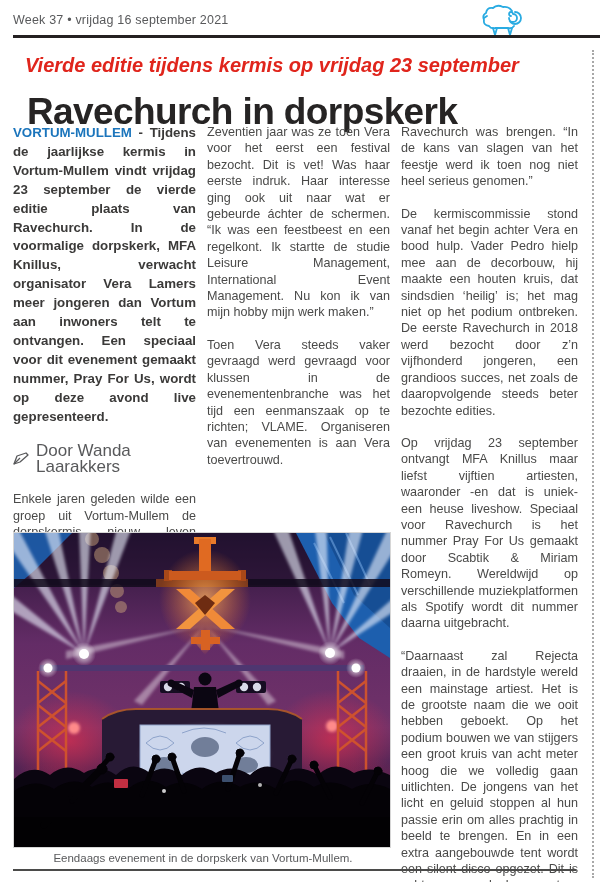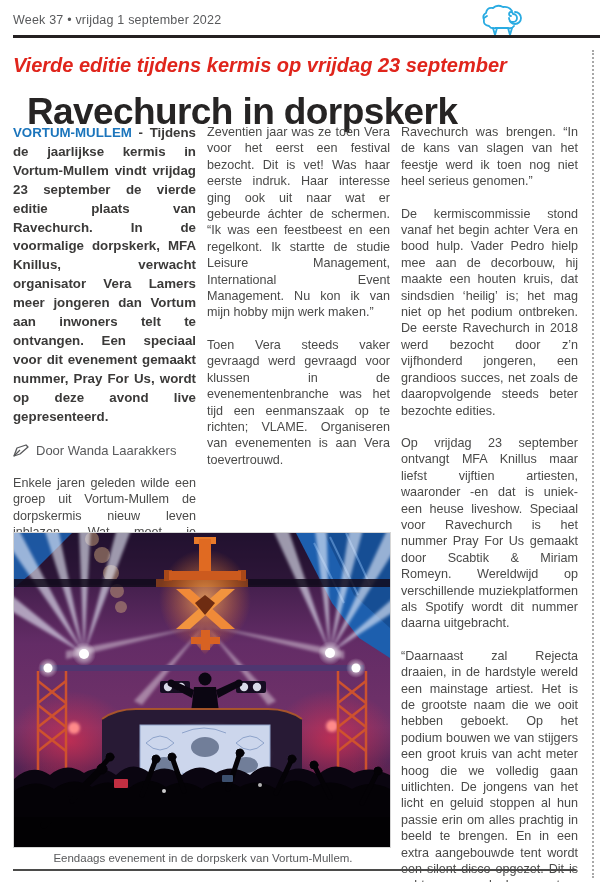--- a/index.html
+++ b/index.html
@@ -3,53 +3,53 @@
 <meta charset="utf-8">
 <style>
   html,body{margin:0;padding:0;background:#ffffff;}
   .page{position:relative;width:600px;height:882px;background:#ffffff;overflow:hidden;
         font-family:"Liberation Sans",sans-serif;-webkit-font-smoothing:antialiased;}
 
   .issue-line{position:absolute;left:13px;top:13px;font-size:12.5px;color:var(--muted-gray,#58595b);letter-spacing:.2px;}
   .header-rule{position:absolute;left:13px;top:35px;width:587px;height:2.5px;background:#242021;}
   .ram-logo{position:absolute;left:482px;top:4px;width:44px;height:32px;}
 
-  .kicker{position:absolute;left:13px;top:53px;width:575px;font-size:20px;line-height:24px;
+  .kicker{position:absolute;left:25px;top:53px;width:575px;font-size:20px;line-height:24px;
           font-style:italic;font-weight:700;color:var(--accent-red,#e0251c);}
   .headline{position:absolute;left:11px;top:76px;width:585px;font-size:37px;line-height:40px;
             font-weight:700;color:#262424;letter-spacing:-0.6px;}
 
   .col{position:absolute;top:124px;font-size:12.6px;line-height:16.4px;color:var(--body-gray,#4a4a49);
        text-align:justify;}
   .col1{left:13px;width:183px;}
   .col2{left:207px;width:183px;}
   .col3{left:401px;width:177px;}
   .col p{margin:0 0 16px 0;}
 
   .lead{font-size:13.3px;line-height:18.9px;font-weight:700;color:#3b3a39;margin:0 0 13px 0;}
   .lead .dateline{color:var(--dateline-blue,#1b75bc);}
 
   .byline{display:flex;align-items:center;gap:7px;color:var(--muted-gray,#58595b);
-          font-size:13px;font-weight:400;margin:0 0 13px 0;text-align:left;}
+          font-size:17px;font-weight:400;margin:0 0 13px 0;text-align:left;}
   .pen-icon{flex:0 0 auto;}
 
   .photo-frame{position:absolute;left:13px;top:532px;width:378px;height:316px;
                border:1px solid #d6d6d6;box-sizing:border-box;background:#14081c;}
   .photo-svg{display:block;width:100%;height:100%;}
   .caption{position:absolute;left:13px;top:852px;width:380px;font-size:11.5px;color:var(--muted-gray,#58595b);text-align:center;}
 
   .bottom-rule{position:absolute;left:13px;top:869px;width:563px;height:2px;background:#4b4b4a;}
   .edge-dots{position:absolute;left:592px;top:50px;height:828px;width:0;border-left:2px dotted #a8a8a8;}
 </style>
 </head>
 <body>
 
 <div class="page">
 
-  <div class="issue-line">Week 37 • vrijdag 1 september 2022</div>
+  <div class="issue-line">Week 37 • vrijdag 16 september 2021</div>
 
   <svg class="ram-logo" viewBox="0 0 44 32" fill="none" stroke="#29abe2" stroke-width="1.8" stroke-linecap="round" stroke-linejoin="round">
     <path d="M30,7 q-3,-5 -9,-4 q-6,-3 -10,1 q-6,-1 -7,5 q-4,2 -2,7 q-1,5 5,6 q2,3 6,2 l13,0 q4,1 6,-2"></path>
     <path d="M33,8 a6,6 0 1,1 -6,6 a4,4 0 1,0 4,-4 a2,2 0 1,0 -2,2"></path>
     <path d="M11,24 l2,7 l2,-7"></path>
     <path d="M26,24 l2,7 l2,-7"></path>
     <path d="M5,12 l-3,2"></path>
   </svg>
 
   <div class="header-rule"></div>

